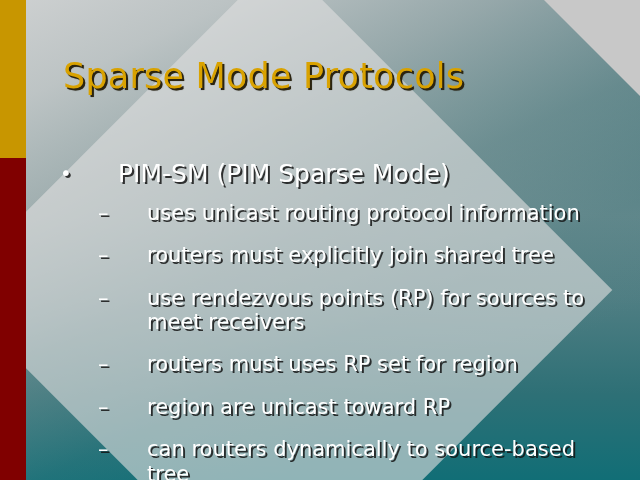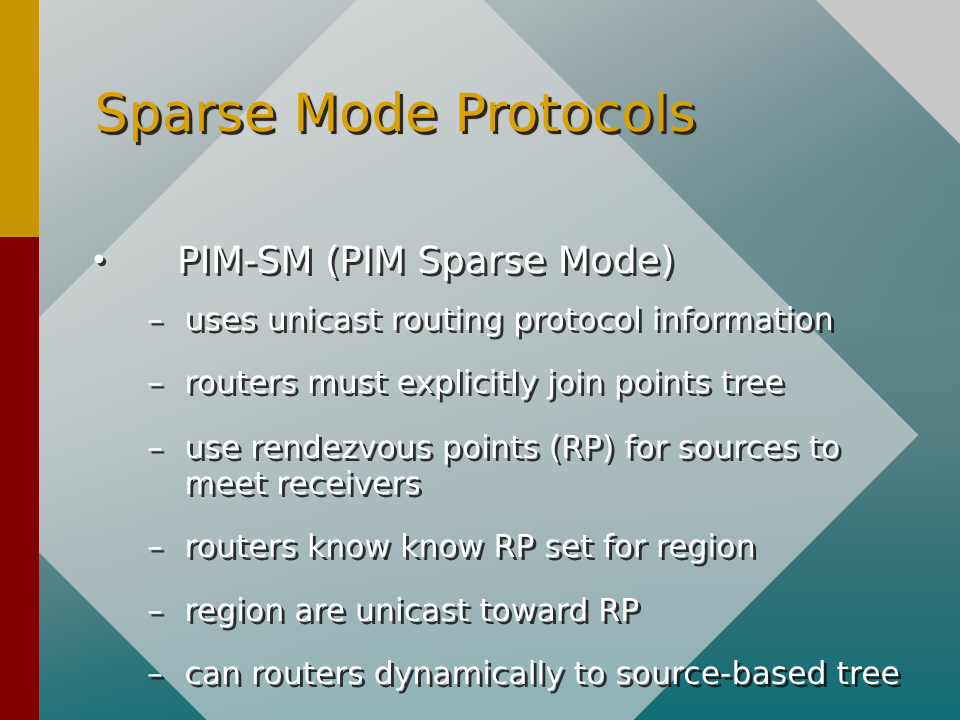--- a/index.html
+++ b/index.html
@@ -129,21 +129,21 @@
     font-size: 21px;
     color: #ffffff;
     text-shadow: 2px 2px 0 rgba(20,20,20,0.85);
     margin: 0 0 18px 38px;
     line-height: 1.16;
   }
   .l2 .mark {
     width: 25px;
     flex: 0 0 25px;
   }
-  .l2 .txt { flex: 1 1 auto; }
+  .l2 .txt { flex: 1 1 auto; margin-left: 24px; }
 </style>
 </head>
 <body>
 
 <div id="slide">
 
   <div class="bg-base"></div>
   <div class="bg-veil"></div>
   <div class="diamond"></div>
   <div class="corner-tr"></div>
@@ -162,31 +162,31 @@
         <span class="txt">PIM-SM (PIM Sparse Mode)</span>
       </div>
 
       <div class="l2">
         <span class="mark">–</span>
         <span class="txt">uses unicast routing protocol information</span>
       </div>
 
       <div class="l2">
         <span class="mark">–</span>
-        <span class="txt">routers must explicitly join points tree</span>
+        <span class="txt">routers must explicitly join shared tree</span>
       </div>
 
       <div class="l2">
         <span class="mark">–</span>
         <span class="txt">use rendezvous points (RP) for sources to meet receivers</span>
       </div>
 
       <div class="l2">
         <span class="mark">–</span>
-        <span class="txt">routers know know RP set for region</span>
+        <span class="txt">routers must uses RP set for region</span>
       </div>
 
       <div class="l2">
         <span class="mark">–</span>
         <span class="txt">region are unicast toward RP</span>
       </div>
 
       <div class="l2">
         <span class="mark">–</span>
         <span class="txt">can routers dynamically to source-based tree</span>

